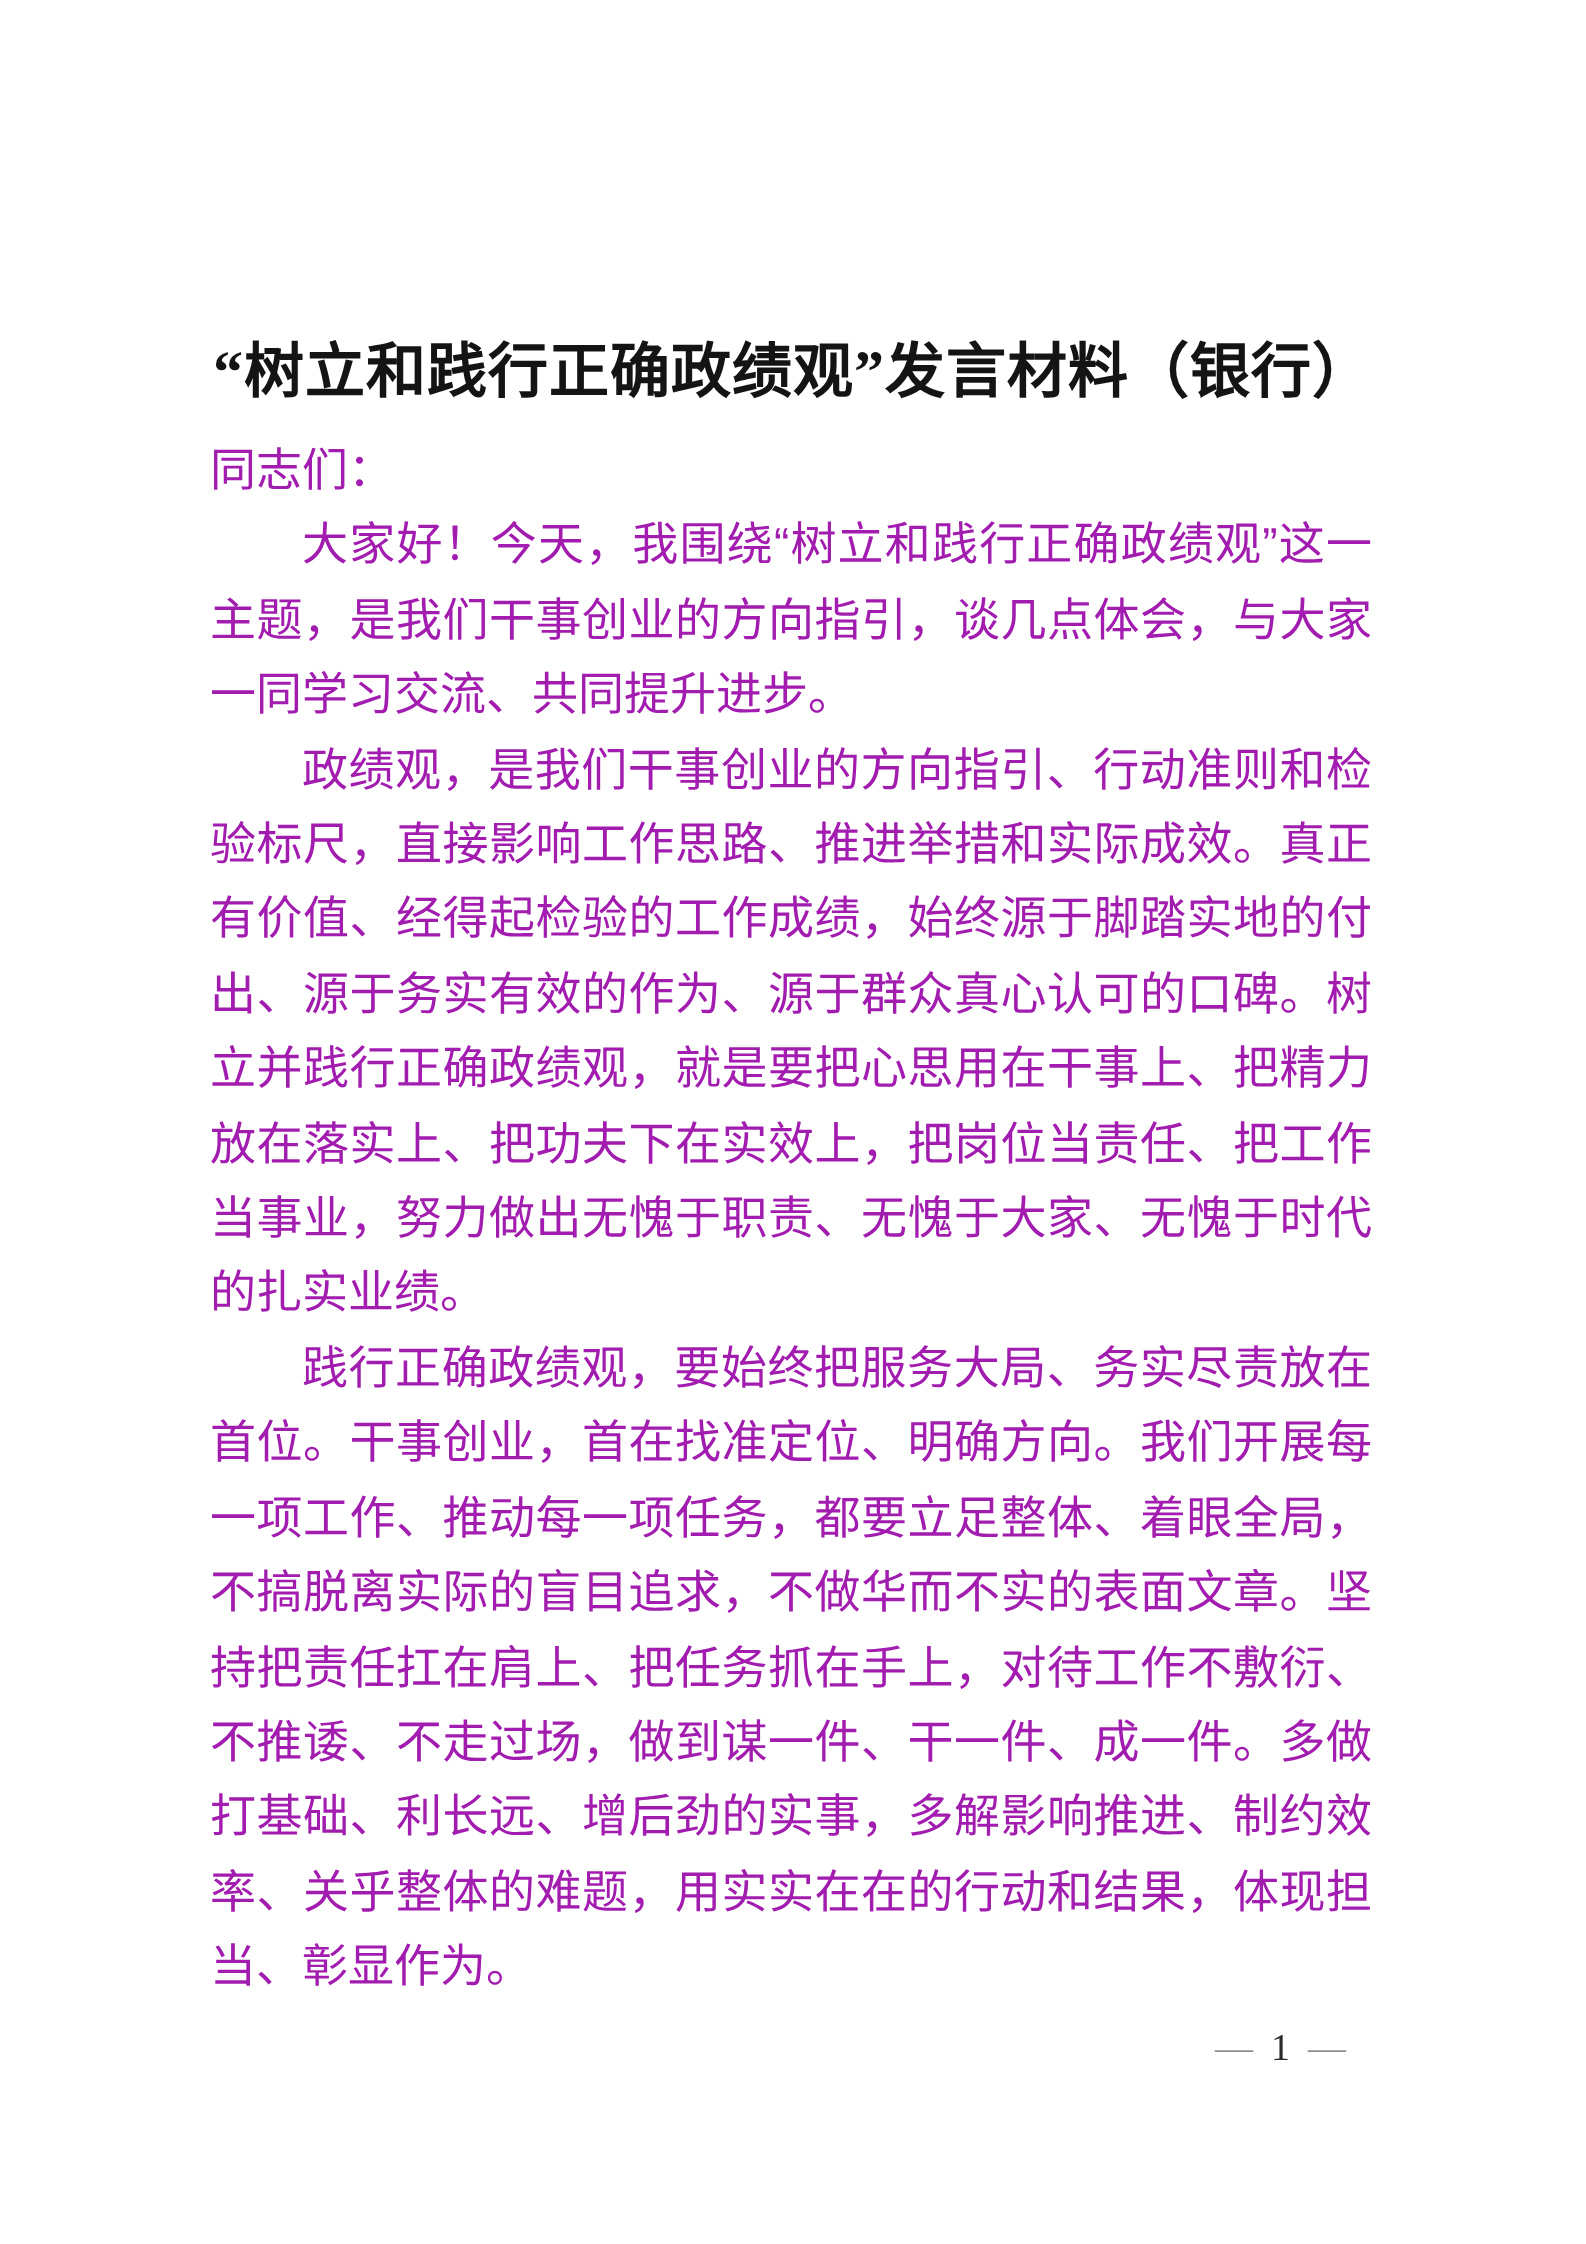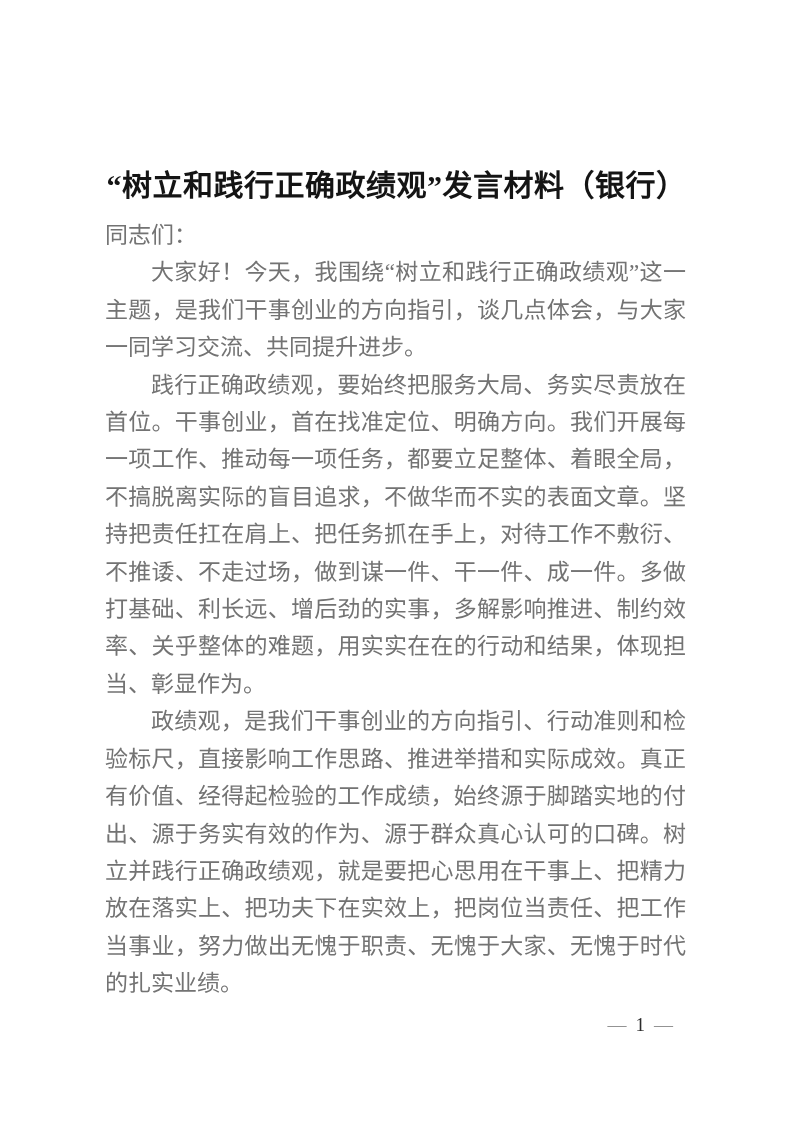--- a/index.html
+++ b/index.html
@@ -33,22 +33,22 @@
     left: 105px;
     top: 217px;
     width: 581px;
   }
   .content p {
     margin: 0;
     font-size: 23px;
     line-height: 37.4px;
     text-align: justify;
     text-justify: inter-ideograph;
-    color: #737373;
-    font-family: Liberation Serif, serif;
+    color: #a21caf;
+    font-family: Liberation Sans, sans-serif;
   }
   .content p.salutation {
     text-indent: 0;
   }
   .content p.para {
     text-indent: 2em;
   }
   .footer {
     position: absolute;
     top: 1012px;
@@ -69,21 +69,21 @@
 </head>
 <body>
 
 <div class="page">
 
   <h1 class="doc-title">“树立和践行正确政绩观”发言材料（银行）</h1>
 
   <div class="content">
     <p class="salutation">同志们：</p>
     <p class="para">大家好！今天，我围绕“树立和践行正确政绩观”这一主题，是我们干事创业的方向指引，谈几点体会，与大家一同学习交流、共同提升进步。</p>
+    <p class="para">政绩观，是我们干事创业的方向指引、行动准则和检验标尺，直接影响工作思路、推进举措和实际成效。真正有价值、经得起检验的工作成绩，始终源于脚踏实地的付出、源于务实有效的作为、源于群众真心认可的口碑。树立并践行正确政绩观，就是要把心思用在干事上、把精力放在落实上、把功夫下在实效上，把岗位当责任、把工作当事业，努力做出无愧于职责、无愧于大家、无愧于时代的扎实业绩。</p>
     <p class="para">践行正确政绩观，要始终把服务大局、务实尽责放在首位。干事创业，首在找准定位、明确方向。我们开展每一项工作、推动每一项任务，都要立足整体、着眼全局，不搞脱离实际的盲目追求，不做华而不实的表面文章。坚持把责任扛在肩上、把任务抓在手上，对待工作不敷衍、不推诿、不走过场，做到谋一件、干一件、成一件。多做打基础、利长远、增后劲的实事，多解影响推进、制约效率、关乎整体的难题，用实实在在的行动和结果，体现担当、彰显作为。</p>
-    <p class="para">政绩观，是我们干事创业的方向指引、行动准则和检验标尺，直接影响工作思路、推进举措和实际成效。真正有价值、经得起检验的工作成绩，始终源于脚踏实地的付出、源于务实有效的作为、源于群众真心认可的口碑。树立并践行正确政绩观，就是要把心思用在干事上、把精力放在落实上、把功夫下在实效上，把岗位当责任、把工作当事业，努力做出无愧于职责、无愧于大家、无愧于时代的扎实业绩。</p>
   </div>
 
   <div class="footer">
     <span class="dash">—</span><span class="num">1</span><span class="dash">—</span>
   </div>
 
 </div>
 
 </body></html>

